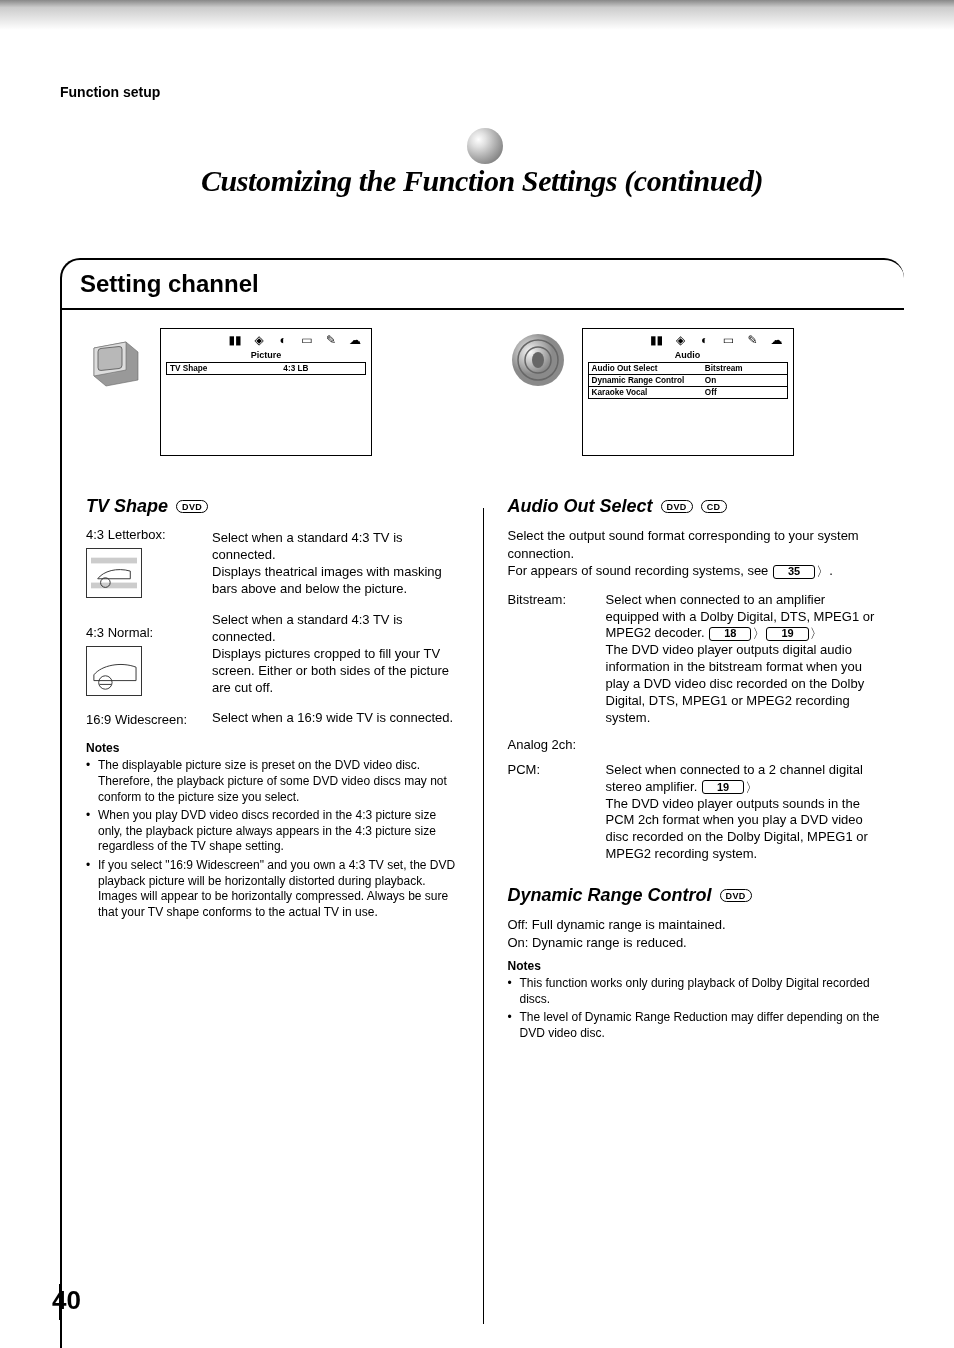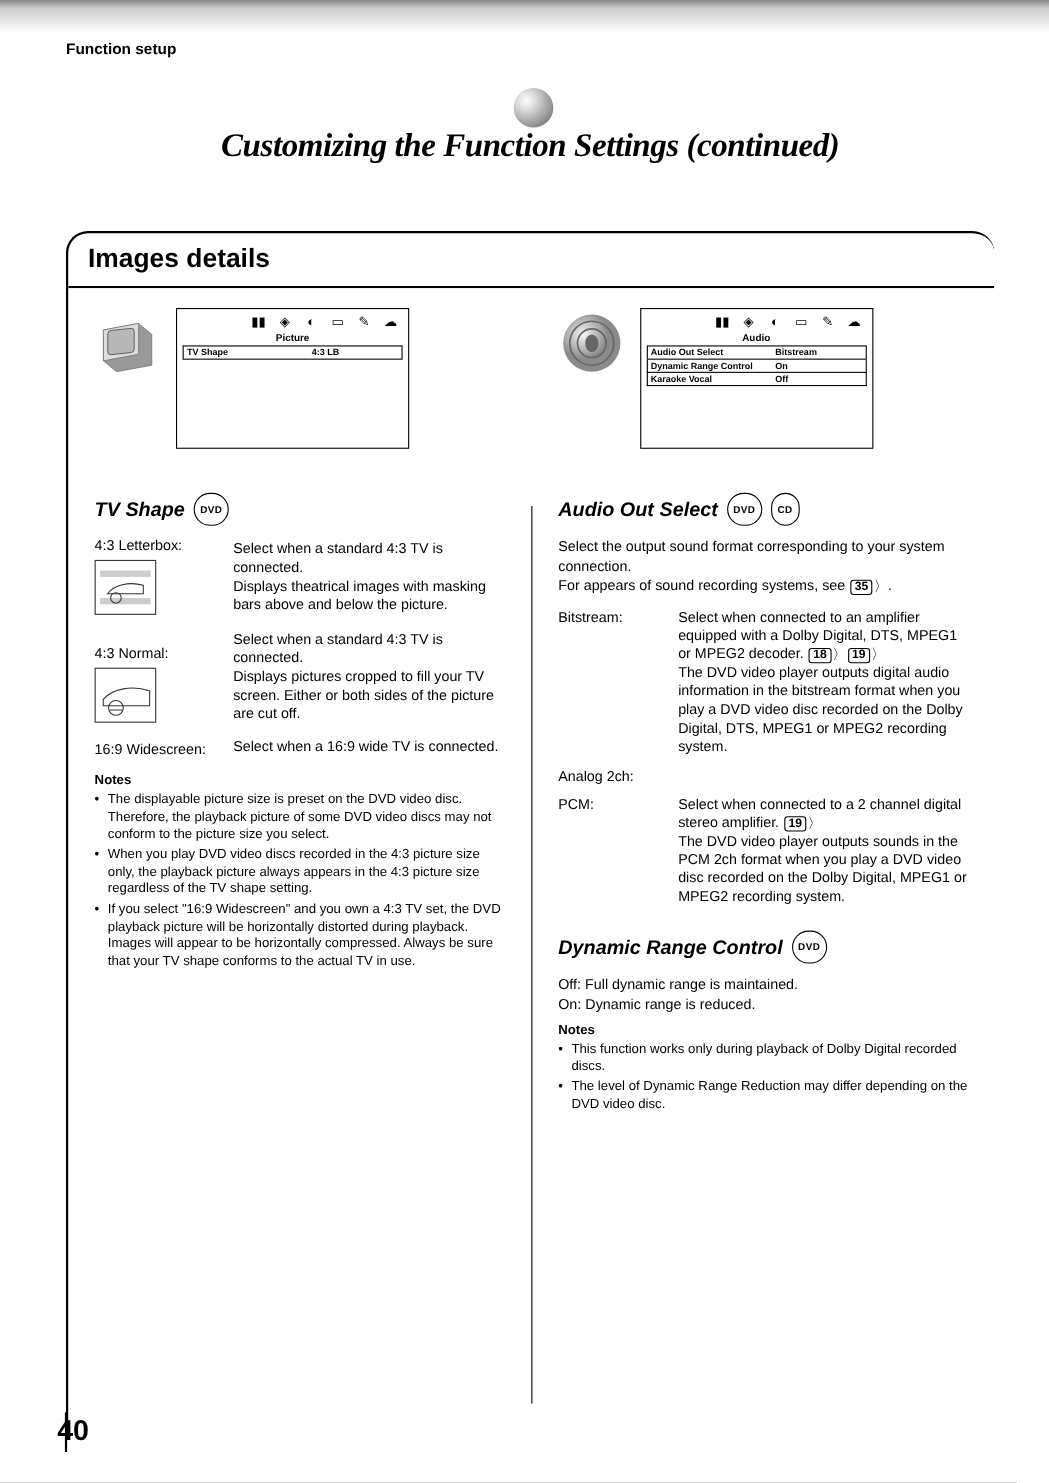--- a/index.html
+++ b/index.html
@@ -10,21 +10,21 @@
       background: #fff;
       position: relative;
       font-size: 13px;
       color: #000;
     }
     .top-gradient {
       position: absolute; top: 0; left: 0; right: 0; height: 30px;
       background: linear-gradient(180deg, #888 0%, #ccc 25%, #fff 100%);
     }
     .page-content { position: relative; padding: 36px 50px 40px 60px; }
-    .breadcrumb { font-weight: bold; font-size: 14px; margin-bottom: 28px; }
+    .breadcrumb { font-weight: bold; font-size: 14px; margin-bottom: 28px; margin-top: 48px; }
     .title-row { display: flex; align-items: center; margin-bottom: 60px; flex-direction: column; }
     .title-bullet {
       width: 36px; height: 36px;
       background: radial-gradient(circle at 32% 32%, #fefefe 0%, #e0e0e0 22%, #a8a8a8 55%, #808080 80%);
       border-radius: 50%;
       margin-right: -6px;
       flex-shrink: 0;
     }
     .title-text {
       font-family: Georgia, 'Times New Roman', serif;
@@ -94,46 +94,46 @@
     .subhead {
       font-size: 18px; font-weight: bold; font-style: italic;
       display: flex; align-items: center; gap: 8px;
       margin-bottom: 10px;
     }
     .badge-lozenge {
       display: inline-flex; align-items: center; justify-content: center;
       border: 1.5px solid #000; border-radius: 999px;
       font-style: normal; font-weight: bold;
       font-size: 9px; letter-spacing: 0.4px;
-      padding: 14px 5px; height: 13px;
+      padding: 0 5px; height: 13px;
     }
     .def-row { display: flex; margin-bottom: 14px; gap: 6px; align-items: flex-end; }
     .def-label { flex: 0 0 120px; font-size: 13px; }
     .def-body { flex: 1; font-size: 13px; line-height: 1.3; }
     .thumb {
       width: 56px; height: 50px; border: 1px solid #333;
       margin-top: 6px; display: flex; align-items: center; justify-content: center;
     }
     .notes-head { font-weight: bold; font-size: 12px; margin-top: 6px; margin-bottom: 3px; }
     .notes-list { list-style: none; font-size: 12px; line-height: 1.3; }
     .notes-list li { position: relative; padding-left: 12px; margin-bottom: 3px; }
     .notes-list li:before { content: "•"; position: absolute; left: 0; }
     .pageref {
       display: inline-flex; align-items: center; justify-content: center;
       border: 1.2px solid #000; border-radius: 3px;
       font-size: 11px; font-weight: bold;
-      padding: 0 3px; height: 14px; min-width: 18px;
+      padding: 0 14px; height: 14px; min-width: 18px;
       margin: 0 1px;
       line-height: 1;
     }
     .pageref-angle {
       display: inline-block; font-size: 13px;
       position: relative; top: 1px;
     }
-    .two-col-def { display: flex; margin-bottom: 10px; gap: 15px; }
+    .two-col-def { display: flex; margin-bottom: 10px; gap: 4px; }
     .two-col-def .dkey { flex: 0 0 94px; font-size: 13px; }
     .two-col-def .dval { flex: 1; font-size: 13px; line-height: 1.3; }
     .page-num {
       position: absolute; left: 52px; bottom: 32px;
       font-size: 26px; font-weight: bold;
     }
     .page-num-rule {
       position: absolute; left: 59px; bottom: 28px; height: 36px;
       border-left: 2px solid #000;
     }
@@ -145,21 +145,21 @@
 
 <div class="page-content">
   <div class="breadcrumb">Function setup</div>
 
   <div class="title-row">
     <div class="title-bullet"></div>
     <div class="title-text">Customizing the Function Settings (continued)</div>
   </div>
 
   <div class="settings-frame">
-    <div class="settings-header">Images details</div>
+    <div class="settings-header">Setting channel</div>
 
     <div class="columns">
       <div class="col">
         <div class="header-block">
           <div class="big-icon">
             <svg viewBox="0 0 60 60" width="60" height="60">
               <defs>
                   <radialGradient id="g1" cx="35%" cy="35%">
                     <stop offset="0%" stop-color="#f5f5f5"></stop>
                     <stop offset="80%" stop-color="#999"></stop>

